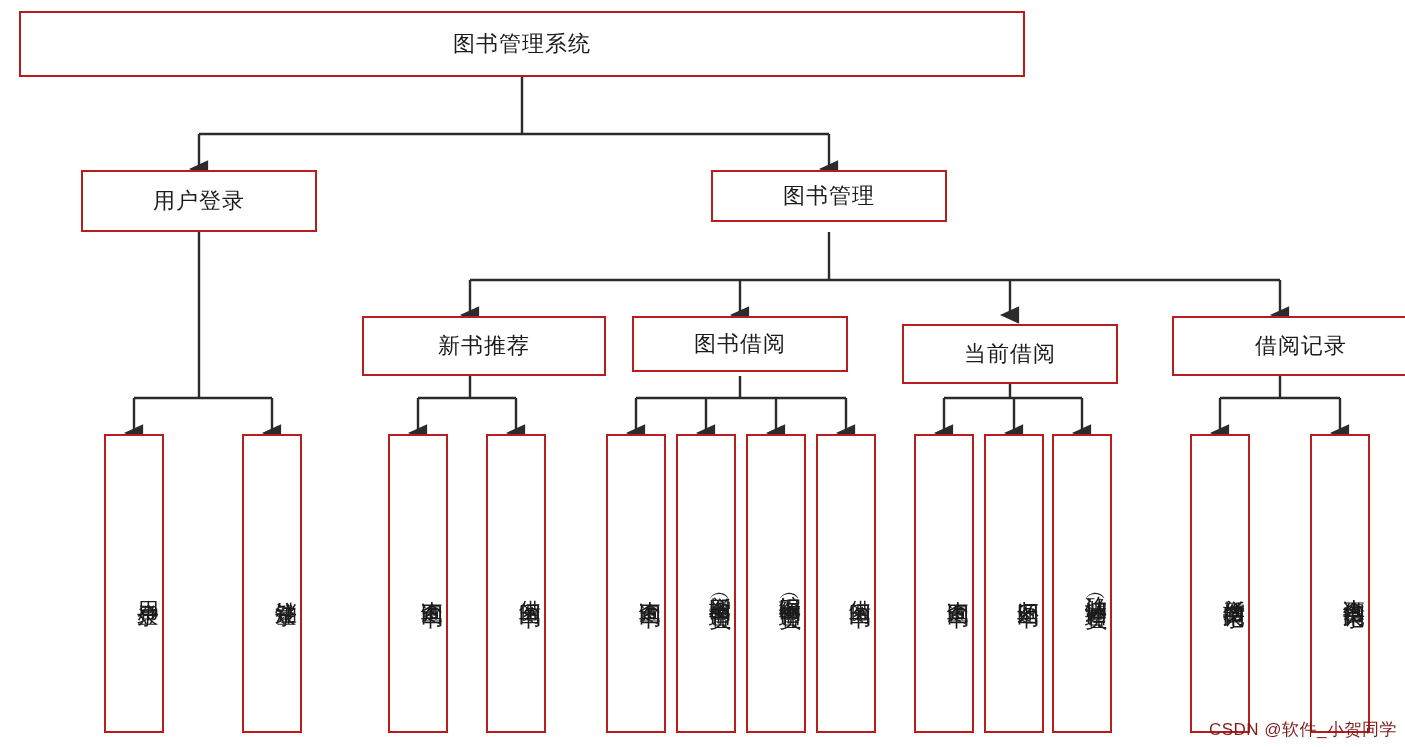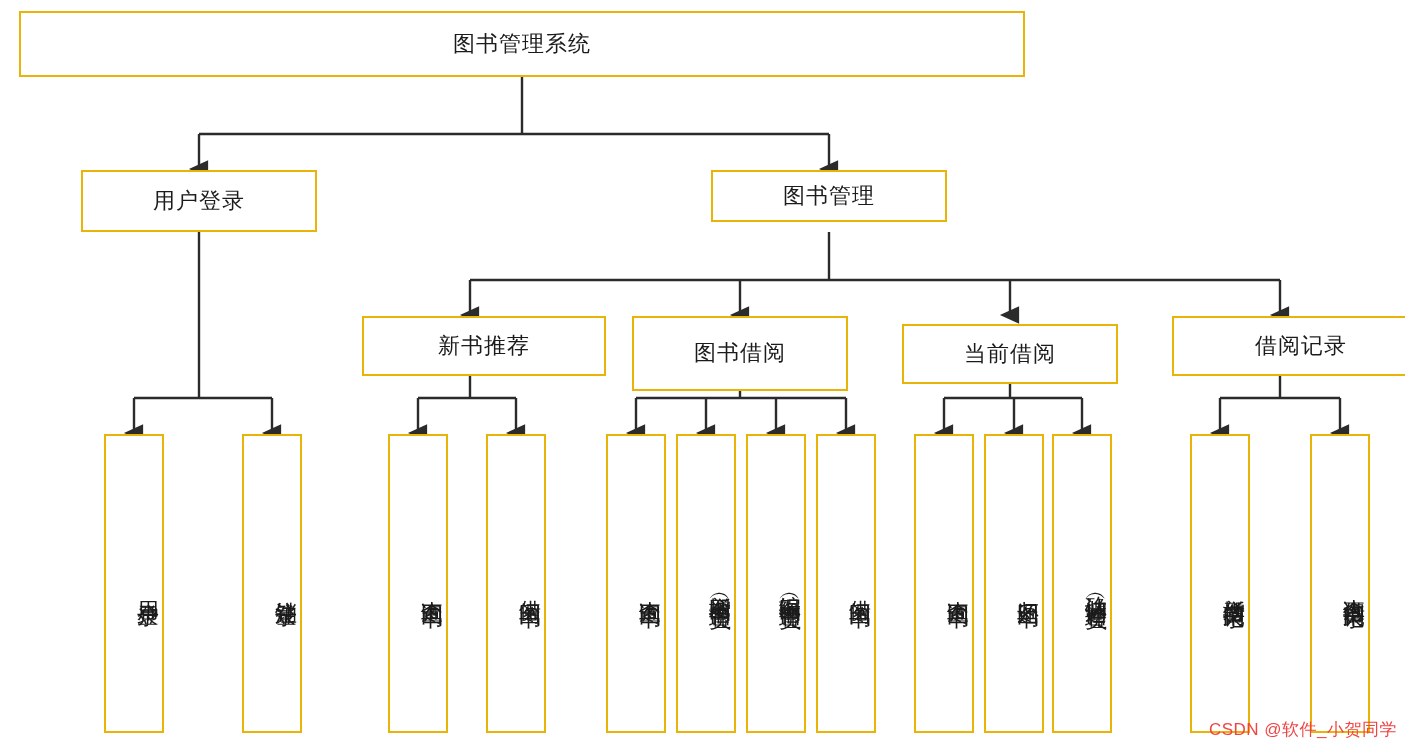--- a/index.html
+++ b/index.html
@@ -23,21 +23,21 @@
     left: 0;
     top: 0;
     width: 1405px;
     height: 747px;
     pointer-events: none;
   }
   .node {
     position: absolute;
     box-sizing: border-box;
     background: #ffffff;
-    border: 2px solid #eab308;
+    border: 2px solid #b91c1c;
     display: flex;
     align-items: center;
     justify-content: center;
     color: #1b1b1b;
   }
   .node.horizontal {
     font-size: 22px;
     letter-spacing: 1px;
     line-height: 1.2;
     white-space: nowrap;
@@ -50,21 +50,21 @@
     letter-spacing: 2px;
     align-items: flex-start;
     justify-content: center;
     padding-top: 6px;
   }
   .watermark {
     position: absolute;
     right: 8px;
     bottom: 6px;
     font-size: 17px;
-    color: #ef4444;
+    color: #7f1d1d;
     letter-spacing: 0.5px;
     white-space: nowrap;
   }
 </style>
 </head>
 <body>
 
 <div id="canvas">
 
   <svg class="edges" viewBox="0 0 1405 747">
@@ -116,21 +116,21 @@
       </div>
       <div class="node horizontal" style="left: 81px; top: 170px; width: 236px; height: 62px;">
         <span>用户登录</span>
       </div>
       <div class="node horizontal" style="left: 711px; top: 170px; width: 236px; height: 52px;">
         <span>图书管理</span>
       </div>
       <div class="node horizontal" style="left: 362px; top: 316px; width: 244px; height: 60px;">
         <span>新书推荐</span>
       </div>
-      <div class="node horizontal" style="left: 632px; top: 316px; width: 216px; height: 75px;">
+      <div class="node horizontal" style="left: 632px; top: 316px; width: 216px; height: 56px;">
         <span>图书借阅</span>
       </div>
       <div class="node horizontal" style="left: 902px; top: 324px; width: 216px; height: 60px;">
         <span>当前借阅</span>
       </div>
       <div class="node horizontal" style="left: 1172px; top: 316px; width: 258px; height: 60px;">
         <span>借阅记录</span>
       </div>
       <div class="node vertical" style="left: 104px; top: 434px; width: 60px; height: 299px;">
         <span>用户登录</span>

